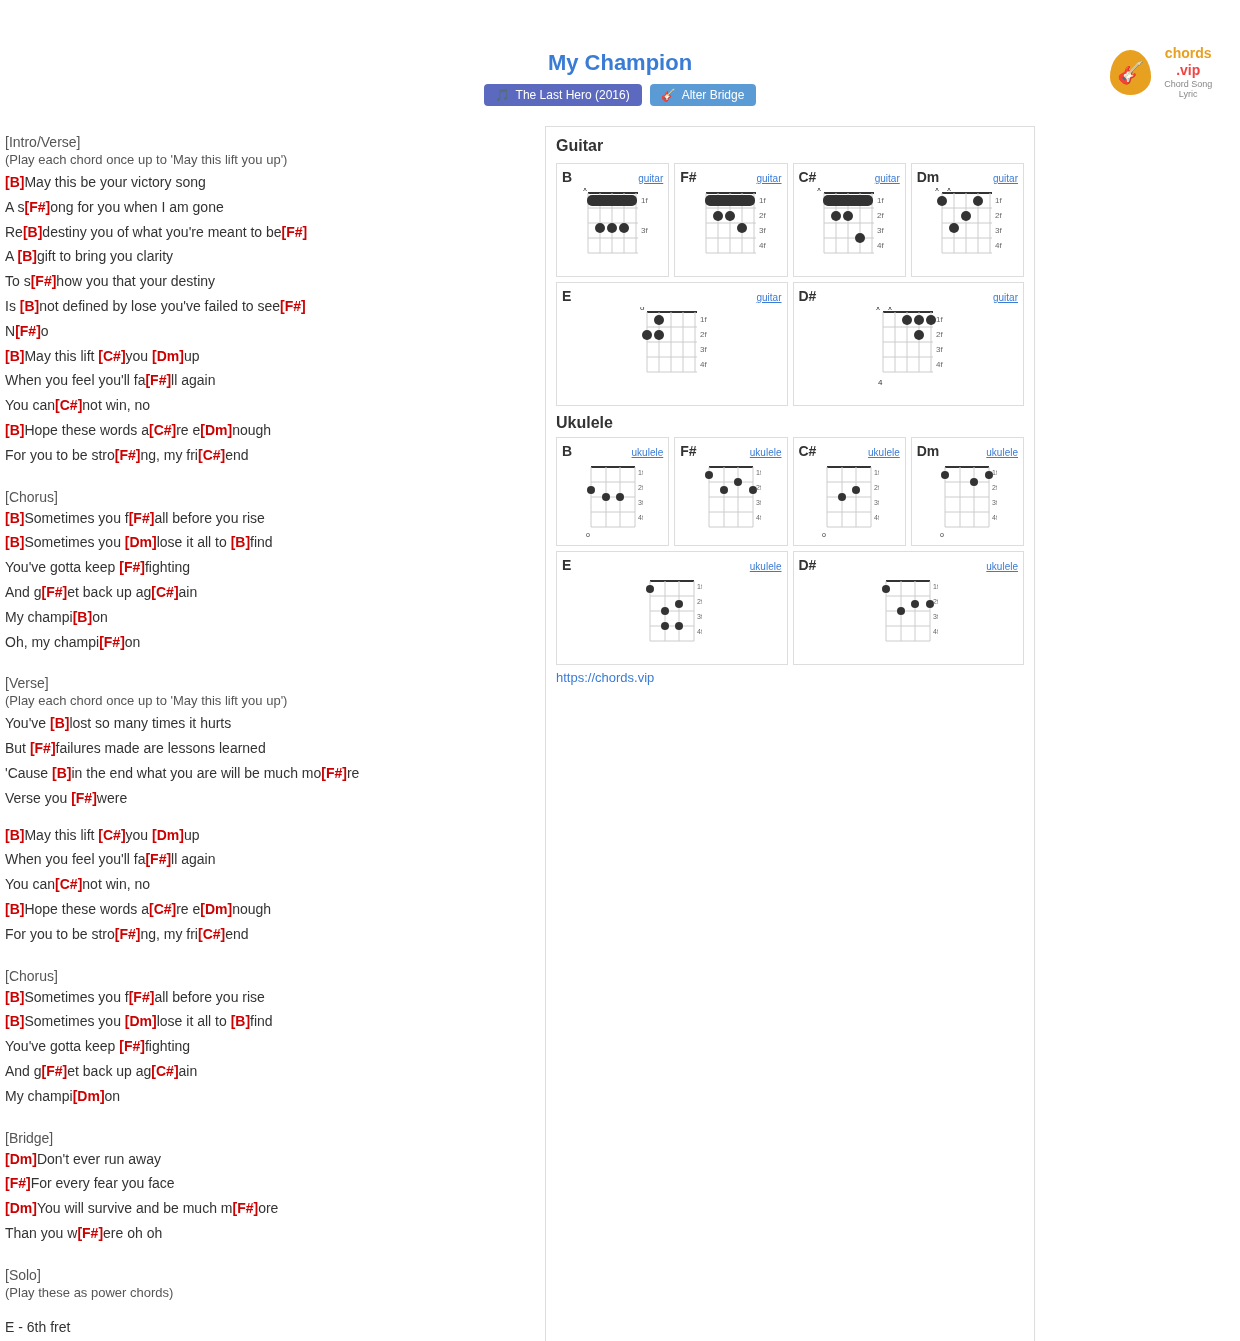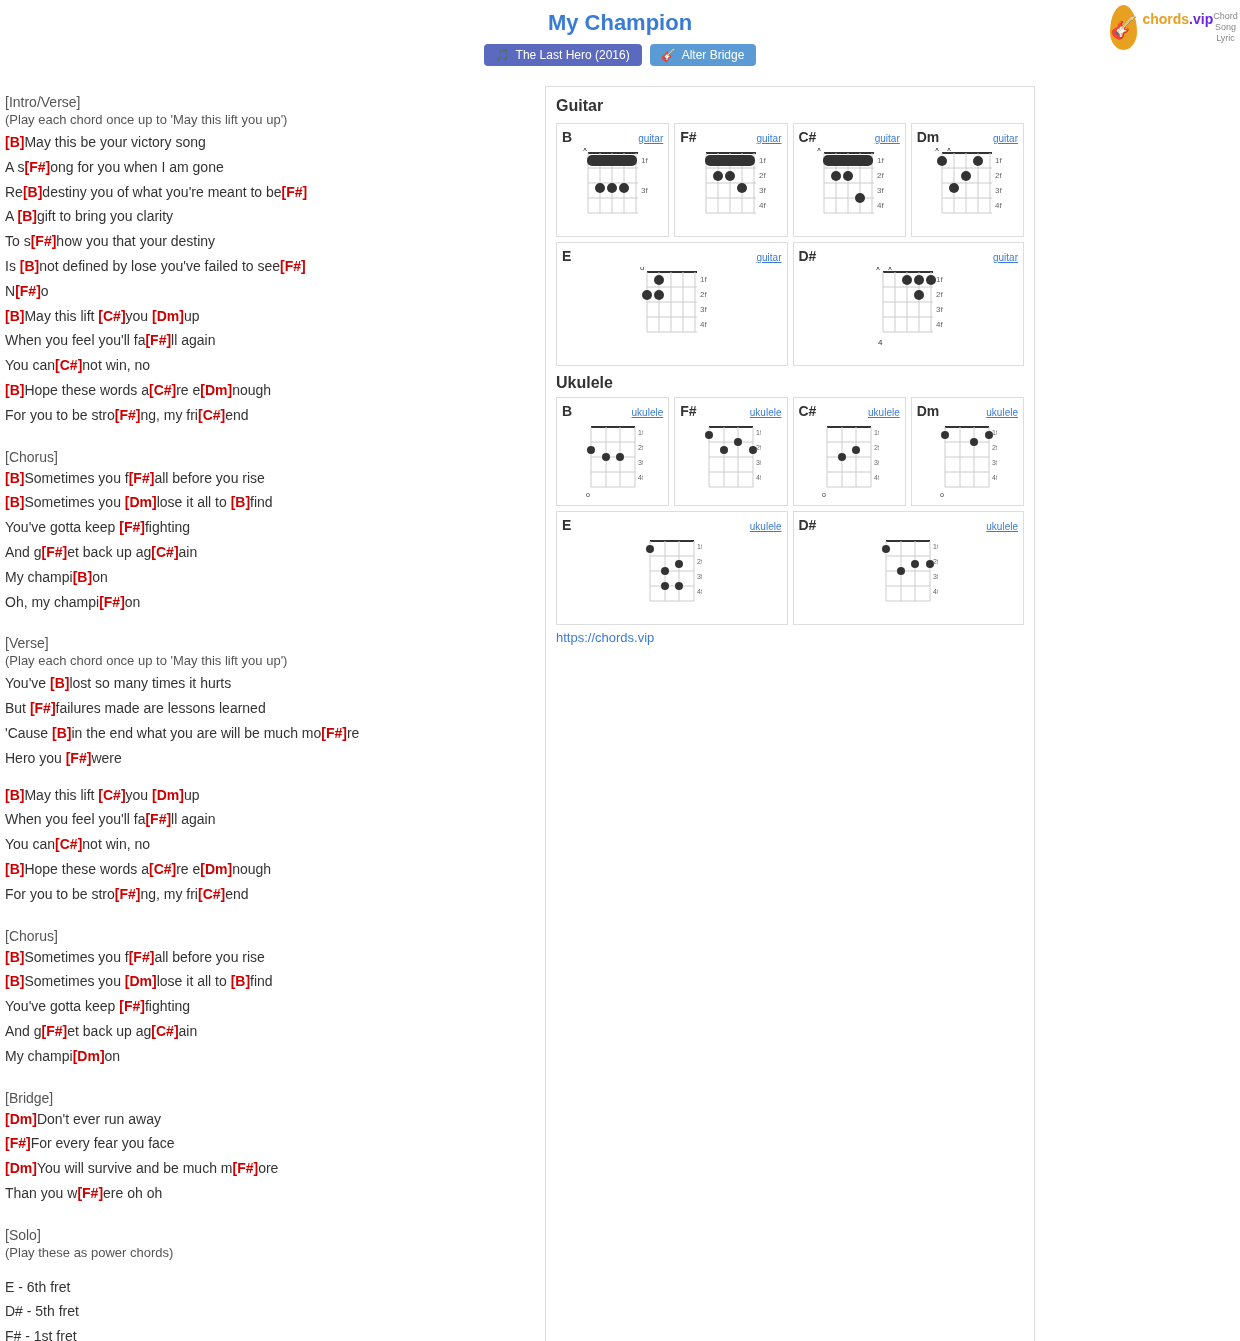--- a/index.html
+++ b/index.html
@@ -6,20 +6,21 @@
     body {
       font-family: Arial, sans-serif;
       font-size: 14px;
       background: #fff;
       color: #333;
     }
     .header {
       text-align: center;
       padding: 10px 16px 5px;
       position: relative;
+      margin-top: 40px;
     }
     .page-title {
       color: #3a7bd5;
       font-size: 22px;
       font-weight: bold;
       margin-bottom: 8px;
     }
     .tag-buttons {
       display: flex;
       justify-content: center;
@@ -56,25 +57,25 @@
       background: #e8a020;
       border-radius: 50% 50% 50% 50% / 60% 60% 40% 40%;
       position: relative;
       display: flex;
       align-items: center;
       justify-content: center;
       font-size: 22px;
     }
     .logo-text {
       display: flex;
-      flex-direction: row;
+      flex-direction: column;
       line-height: 1.2;
     }
     .logo-text .chords { color: #e8a020; font-weight: bold; font-size: 14px; }
-    .logo-text .vip { color: #6d28d9; font-weight: bold; font-size: 14px; }
+    .logo-text .vip { color: #ef4444; font-weight: bold; font-size: 14px; }
     .logo-text .subtitle { color: #888; font-size: 9px; }
     .main-layout {
       display: flex;
       gap: 0;
     }
     .lyrics-panel {
       flex: 1;
       padding: 5px 15px 15px 5px;
       max-width: 540px;
     }
@@ -209,21 +210,21 @@
       <div class="lyric-line"><span>You've gotta keep </span><span class="chord">[F#]</span><span>fighting</span></div>
       <div class="lyric-line"><span>And g</span><span class="chord">[F#]</span><span>et back up ag</span><span class="chord">[C#]</span><span>ain</span></div>
       <div class="lyric-line"><span>My champi</span><span class="chord">[B]</span><span>on</span></div>
       <div class="lyric-line"><span>Oh, my champi</span><span class="chord">[F#]</span><span>on</span></div>
       <div class="gap"></div>
       <div class="section-label">[Verse]</div>
       <div class="section-note">(Play each chord once up to 'May this lift you up')</div>
       <div class="lyric-line"><span>You've </span><span class="chord">[B]</span><span>lost so many times it hurts</span></div>
       <div class="lyric-line"><span>But </span><span class="chord">[F#]</span><span>failures made are lessons learned</span></div>
       <div class="lyric-line"><span>'Cause </span><span class="chord">[B]</span><span>in the end what you are will be much mo</span><span class="chord">[F#]</span><span>re</span></div>
-      <div class="lyric-line"><span>Hero you </span><span class="chord">[F#]</span><span>were</span></div>
+      <div class="lyric-line"><span>Verse you </span><span class="chord">[F#]</span><span>were</span></div>
       <div class="gap"></div>
       <div class="lyric-line"><span class="chord">[B]</span><span>May this lift </span><span class="chord">[C#]</span><span>you </span><span class="chord">[Dm]</span><span>up</span></div>
       <div class="lyric-line"><span>When you feel you'll fa</span><span class="chord">[F#]</span><span>ll again</span></div>
       <div class="lyric-line"><span>You can</span><span class="chord">[C#]</span><span>not win, no</span></div>
       <div class="lyric-line"><span class="chord">[B]</span><span>Hope these words a</span><span class="chord">[C#]</span><span>re e</span><span class="chord">[Dm]</span><span>nough</span></div>
       <div class="lyric-line"><span>For you to be stro</span><span class="chord">[F#]</span><span>ng, my fri</span><span class="chord">[C#]</span><span>end</span></div>
       <div class="gap"></div>
       <div class="section-label">[Chorus]</div>
       <div class="lyric-line"><span class="chord">[B]</span><span>Sometimes you f</span><span class="chord">[F#]</span><span>all before you rise</span></div>
       <div class="lyric-line"><span class="chord">[B]</span><span>Sometimes you </span><span class="chord">[Dm]</span><span>lose it all to </span><span class="chord">[B]</span><span>find</span></div>

